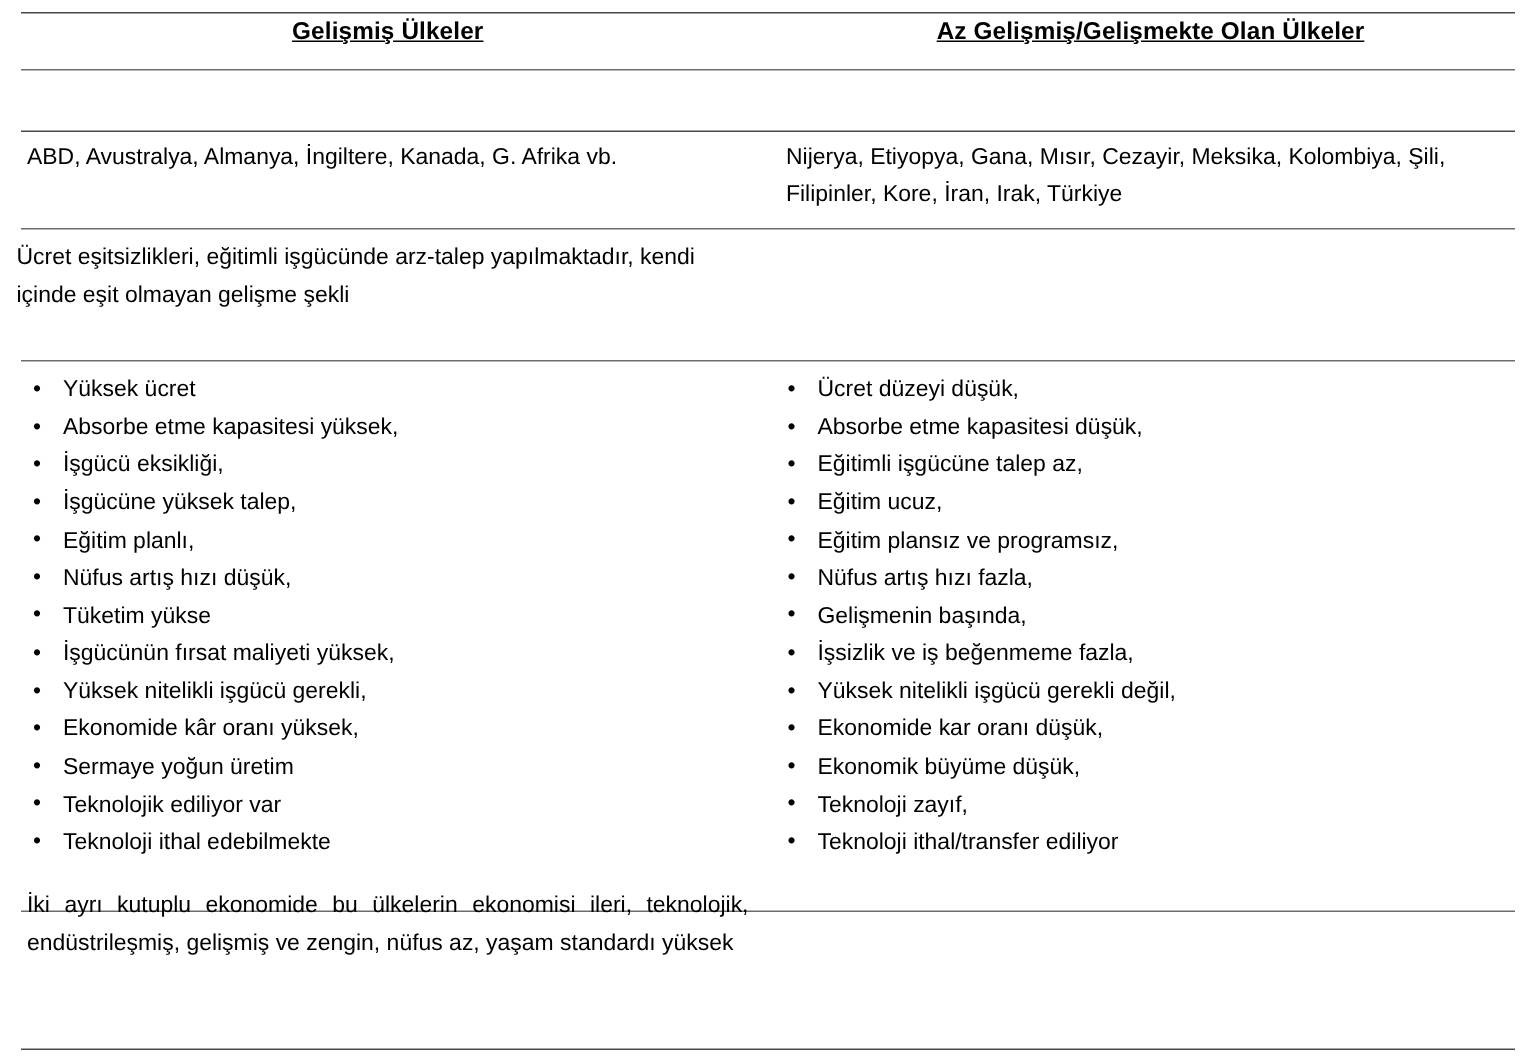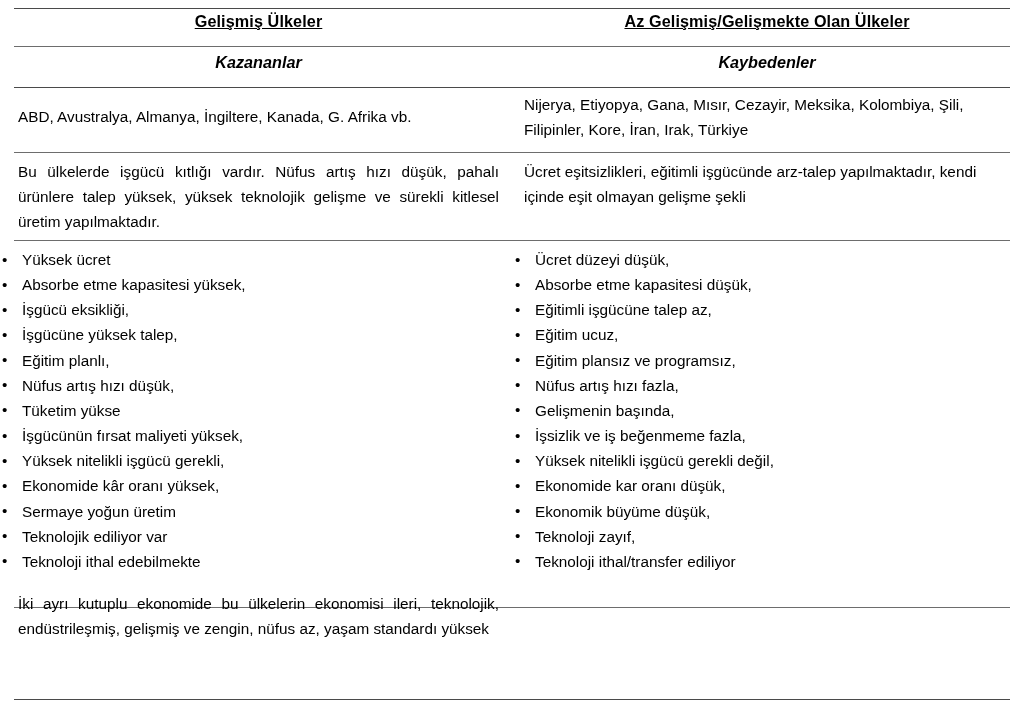--- a/index.html
+++ b/index.html
@@ -103,21 +103,21 @@
     top: -0.5px;
     font-size: 15.3px;
     line-height: 1.645;
   }
   .left-bullets { padding-left: 18px; }
   .right-bullets { padding-left: 11px; }
 
   
   #row-header      { top: 12px; }
   #row-subheader   { top: 53px; }
-  #row-countries   { top: 93px; align-items: center; }
+  #row-countries   { top: 93px; }
   #row-description { top: 160px; }
   #row-features    { top: 247px; }
   #row-summary     { top: 592px; }
 
   #rule-top       { top: 8px; }
   #rule-hdr       { top: 46px; }
   #rule-sub       { top: 87px; }
   #rule-countries { top: 152px; }
   #rule-desc      { top: 240px; }
   #rule-features  { top: 607px; }
@@ -130,43 +130,38 @@
 
   <div class="rule" id="rule-top"></div>
 
   <div class="row" id="row-header">
     <div class="col-left hdr-cell">Gelişmiş Ülkeler</div>
     <div class="col-right hdr-cell">Az Gelişmiş/Gelişmekte Olan Ülkeler</div>
   </div>
 
   <div class="rule thin" id="rule-hdr"></div>
 
-  <div class="row" id="row-subheader">
-    <div class="col-left sub-cell">Kazananlar</div>
-    <div class="col-right sub-cell">Kaybedenler</div>
-  </div>
 
   <div class="rule" id="rule-sub"></div>
 
   <div class="row" id="row-countries">
     <div class="col-left body-cell">ABD, Avustralya, Almanya, İngiltere, Kanada, G. Afrika vb.</div>
     <div class="col-right body-cell">Nijerya, Etiyopya, Gana, Mısır, Cezayir, Meksika, Kolombiya, Şili, Filipinler, Kore, İran, Irak, Türkiye</div>
   </div>
 
   <div class="rule thin" id="rule-countries"></div>
 
   <div class="row" id="row-description">
-    <div class="col-left body-cell justify">Bu ülkelerde işgücü kıtlığı vardır. Nüfus artış hızı düşük, pahalı ürünlere talep yüksek, yüksek teknolojik gelişme ve sürekli kitlesel üretim yapılmaktadır.</div>
     <div class="col-right body-cell">Ücret eşitsizlikleri, eğitimli işgücünde arz-talep yapılmaktadır, kendi içinde eşit olmayan gelişme şekli</div>
   </div>
 
   <div class="rule thin" id="rule-desc"></div>
 
   <div class="row" id="row-features">
-    <div class="col-left" style="padding-left:0;">
+    <div class="col-left" style="padding-left:0;margin-left:20px;">
       <ul class="bullets left-bullets" id="left-feature-list">
           <li>Yüksek ücret</li>
           <li>Absorbe etme kapasitesi yüksek,</li>
           <li>İşgücü eksikliği,</li>
           <li>İşgücüne yüksek talep,</li>
           <li>Eğitim planlı,</li>
           <li>Nüfus artış hızı düşük,</li>
           <li>Tüketim yükse</li>
           <li>İşgücünün fırsat maliyeti yüksek,</li>
           <li>Yüksek nitelikli işgücü gerekli,</li>

